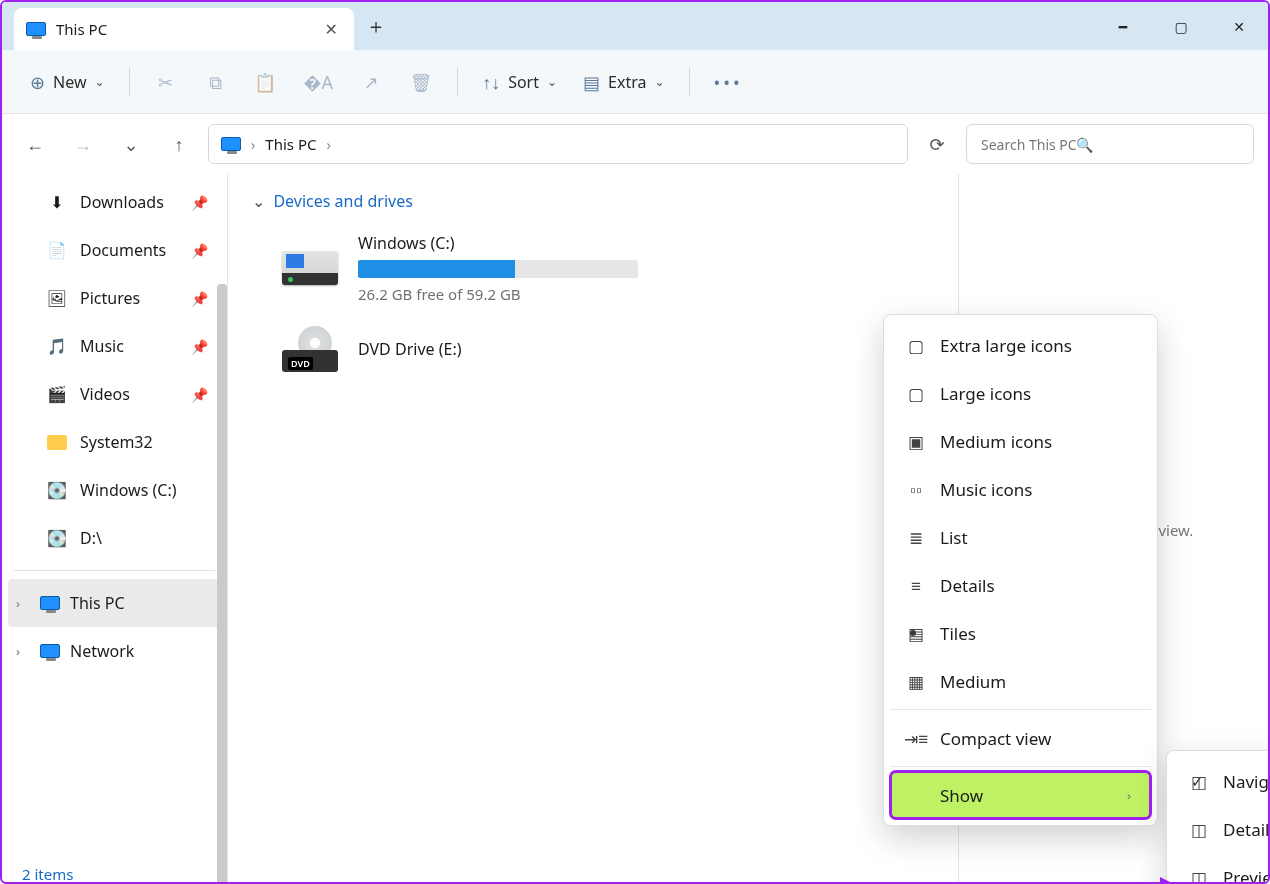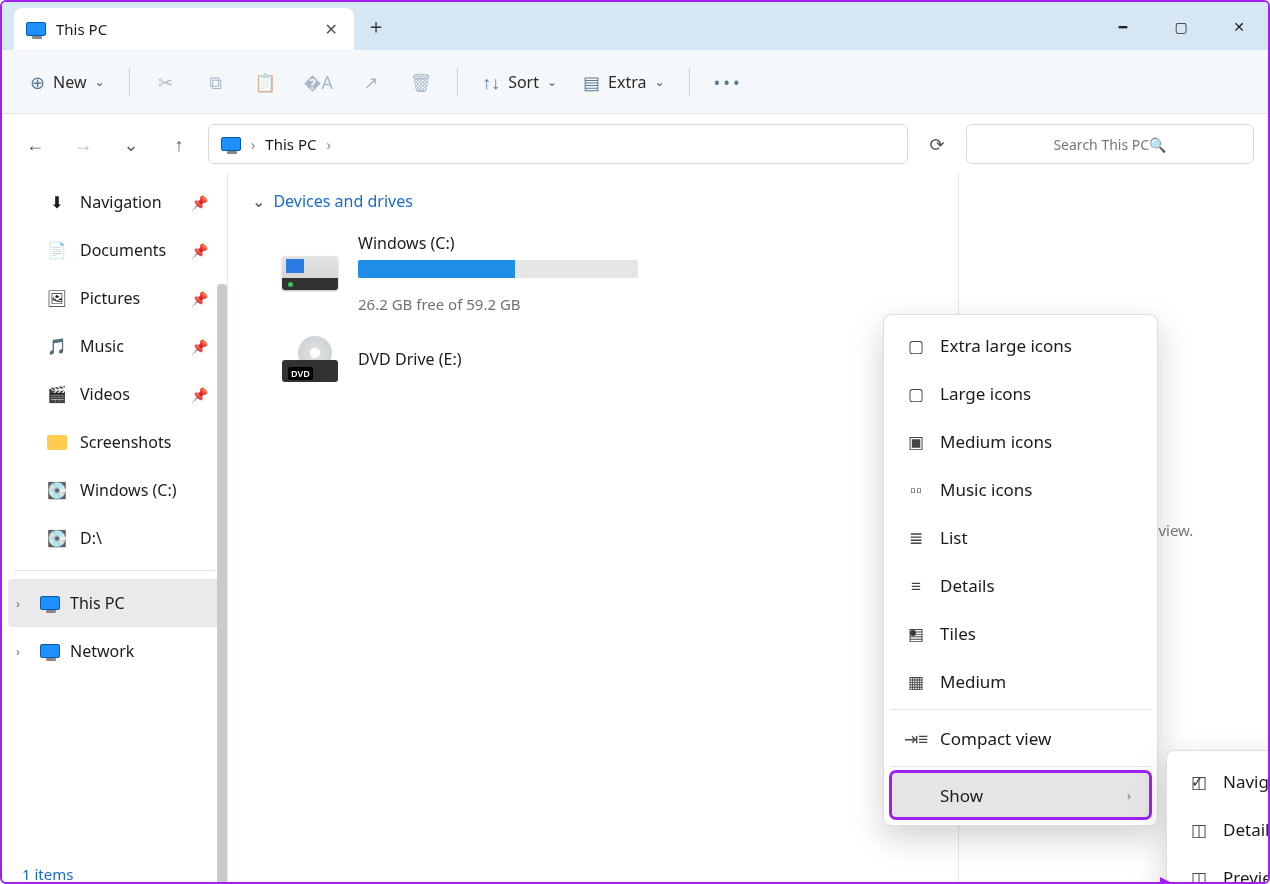--- a/index.html
+++ b/index.html
@@ -35,42 +35,42 @@
   .tbtn .lbl{color:#2b2b2b;font-size:16px;}
   .tsep{width:1px;height:28px;background:#d0d5da;margin:0 8px;}
 
   
   .navrow{height:60px;display:flex;align-items:center;padding:0 14px;gap:10px;}
   .navrow .nbtn{width:38px;height:38px;display:flex;align-items:center;justify-content:center;color:#555;font-size:18px;border-radius:6px;}
   .nbtn.disabled{color:#bbb;}
   .addressbar{flex:1;height:40px;border:1px solid #d8d8d8;border-radius:6px;display:flex;align-items:center;padding:0 12px;gap:10px;background:#fff;}
   .addressbar .crumb{font-size:15px;}
   .addressbar .sep{color:#888;}
-  .searchbox{width:288px;height:40px;border:1px solid #d8d8d8;border-radius:6px;display:flex;align-items:center;padding:0 14px;background:#fff;color:#777;justify-content:center;}
+  .searchbox{width:288px;height:40px;border:1px solid #d8d8d8;border-radius:6px;display:flex;align-items:center;padding:0 14px;background:#fff;color:#777;justify-content:flex-start;}
 
   
   .bodyrow{flex:1;display:flex;min-height:0;}
   .sidebar{width:226px;border-right:1px solid var(--border);display:flex;flex-direction:column;padding-top:4px;position:relative;}
   .scroll-thumb{position:absolute;right:0;top:110px;width:10px;height:720px;background:#c8cace;border-radius:4px;}
   .qitem{height:48px;display:flex;align-items:center;gap:12px;padding:0 10px 0 44px;position:relative;font-size:16px;}
   .qitem .pin{position:absolute;right:18px;color:#8a8a8a;font-size:14px;}
   .qitem .ico{width:22px;display:flex;justify-content:center;}
   .sbr{height:1px;background:#e2e2e2;margin:8px 12px;}
   .titem{height:48px;display:flex;align-items:center;gap:10px;padding:0 10px 0 14px;font-size:16px;}
   .titem.sel{background:var(--selected);border-radius:4px;margin:0 6px;padding-left:8px;}
   .titem .chev{color:#777;font-size:13px;width:14px;}
 
   .content{flex:1;display:flex;min-height:0;position:relative;}
   .filearea{flex:1;padding:16px 24px;}
   .group-head{color:var(--link);font-size:16px;display:flex;align-items:center;gap:8px;}
   .drive{display:flex;gap:20px;margin:20px 0 28px 30px;align-items:center;}
   .drive .label{font-size:16px;margin-bottom:6px;}
   .drive .bar{width:280px;height:18px;background:#e6e6e6;border-radius:2px;overflow:hidden;}
   .drive .fill{height:100%;background:#1f8fe6;width:56%;}
-  .drive .sub{color:#717171;font-size:15px;margin-top:16px;}
+  .drive .sub{color:#717171;font-size:15px;margin-top:6px;}
 
   .preview{width:310px;border-left:1px solid var(--border);display:flex;align-items:center;justify-content:center;color:#777;font-size:15px;}
 
   
   .menu{position:absolute;background:#fff;border:1px solid #ddd;border-radius:8px;box-shadow:0 12px 32px rgba(0,0,0,.18);padding:6px;font-size:17px;}
   .mi{height:48px;display:flex;align-items:center;gap:18px;padding:0 20px 0 50px;border-radius:6px;white-space:nowrap;position:relative;}
   .mi .dot{position:absolute;left:20px;width:6px;height:6px;border-radius:50%;background:#333;}
   .mi .mico{position:absolute;left:14px;width:24px;display:flex;justify-content:center;color:#444;}
   .mi .sub-arrow{margin-left:auto;color:#777;font-size:13px;}
   .msep{height:1px;background:#e6e6e6;margin:4px 0;}
@@ -173,21 +173,21 @@
       <span>Search This PC</span>
       <span>🔍</span>
     </div>
   </div>
 
   <div class="bodyrow">
     <div class="sidebar">
       <div id="quicklist">
           <div class="qitem">
             <span class="ico">⬇</span>
-            <span>Navigation</span>
+            <span>Downloads</span>
             <span class="pin">📌</span>
           </div>
           <div class="qitem">
             <span class="ico">📄</span>
             <span>Documents</span>
             <span class="pin">📌</span>
           </div>
           <div class="qitem">
             <span class="ico">🖼</span>
             <span>Pictures</span>
@@ -200,21 +200,21 @@
           </div>
           <div class="qitem">
             <span class="ico">🎬</span>
             <span>Videos</span>
             <span class="pin">📌</span>
           </div>
           <div class="qitem">
             <span class="ico">
               <span class="folder-ico"></span>
             </span>
-            <span>Screenshots</span>
+            <span>System32</span>
           </div>
           <div class="qitem">
             <span class="ico">💽</span>
             <span>Windows (C:)</span>
           </div>
           <div class="qitem">
             <span class="ico">💽</span>
             <span>D:\</span>
           </div>
         </div>
@@ -304,21 +304,21 @@
               <span class="mico">▦</span>
               <span>Medium</span>
             </div>
           </div>
         <div class="msep"></div>
         <div class="mi">
           <span class="mico">⇥≡</span>
           <span>Compact view</span>
         </div>
         <div class="msep"></div>
-        <div class="mi highlight" style="background:#e5e5e5;">
+        <div class="mi highlight" style="background:#bef264;">
           <span>Show</span>
           <span class="sub-arrow">›</span>
         </div>
       </div>
 
       <div class="menu showmenu">
         <div id="showitems">
             <div class="mi">
               <span class="check">✓</span>
               <span class="mico">◫</span>
@@ -342,14 +342,14 @@
                 <path d="M0,0 L6,3 L0,6 Z" fill="#a020f0"></path>
               </marker>
             </defs>
             <line x1="0" y1="10" x2="78" y2="10" stroke="#a020f0" stroke-width="3" marker-end="url(#ah)"></line>
           </svg>
       </div>
 
     </div>
   </div>
 
-  <span class="status-txt">1 items</span>
+  <span class="status-txt">2 items</span>
 </div>
 
 </body></html>

